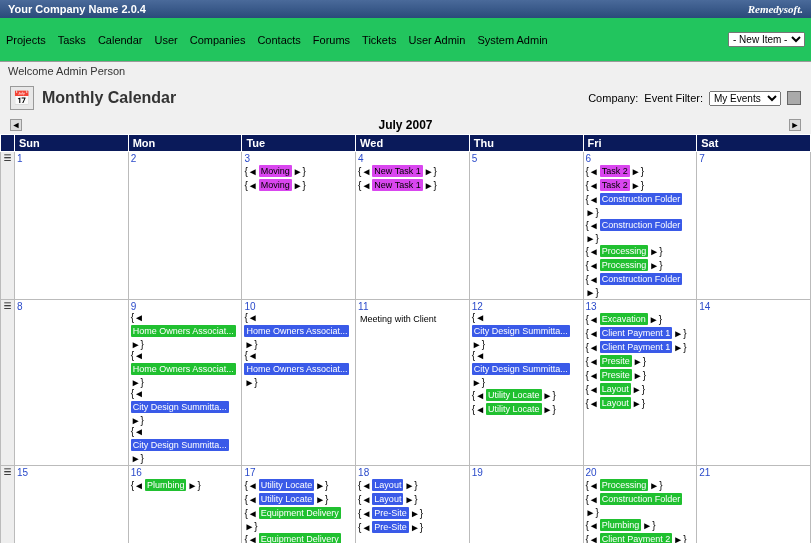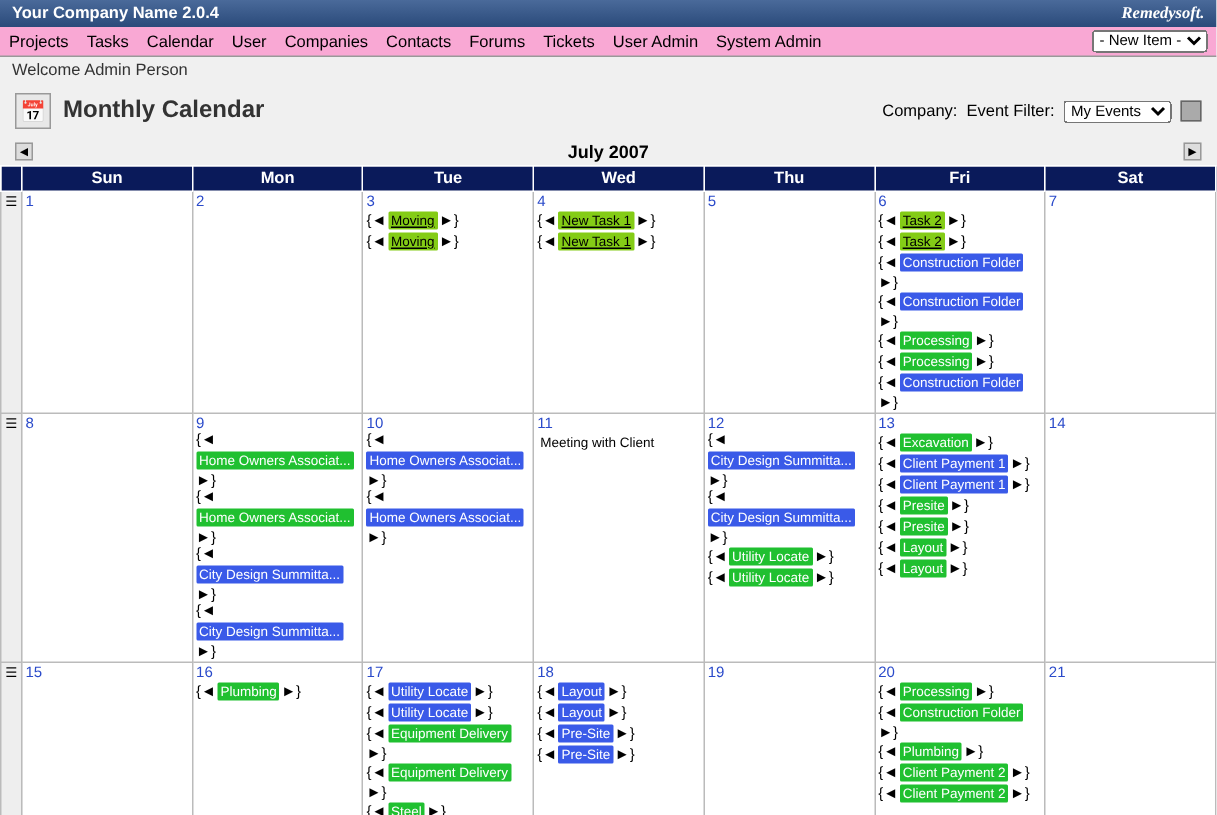--- a/index.html
+++ b/index.html
@@ -1,42 +1,42 @@
 <!DOCTYPE html>
 <html><head>
 <meta charset="utf-8">
 <style>
 * { box-sizing: border-box; margin: 0; padding: 0; }
 body { font-family: Arial, sans-serif; font-size: 11px; background: #f0f0f0; width: 811px; }
 .topbar { background: linear-gradient(#4a6a9a, #2a4a7a); color: #fff; padding: 3px 8px; display: flex; justify-content: space-between; align-items: center; height: 18px; font-weight: bold; text-align: right; }
 .topbar .logo { font-style: italic; font-family: cursive; }
-.menubar { background: #f9a8d4; border-bottom: 1px solid #999; padding: 2px 6px; display: flex; gap: 12px; align-items: center; font-size: 11px; }
+.menubar { background: #22c55e; border-bottom: 1px solid #999; padding: 14px 6px; display: flex; gap: 12px; align-items: center; font-size: 11px; }
 .menubar span { cursor: pointer; }
 .menubar .newitem { margin-left: auto; }
 .menubar select { font-size: 10px; }
 .welcome { background: #f0f0f0; padding: 3px 8px; display: flex; justify-content: space-between; font-size: 11px; color: #333; }
 .welcome .right a { color: #1a3a8a; text-decoration: none; margin: 0 3px; }
 .welcome .right .todo { font-weight: bold; color: #000; }
 .header-row { display: flex; align-items: center; padding: 6px 10px; }
 .header-row .icon { width: 24px; height: 24px; background: #e8e8e8; border: 1px solid #999; margin-right: 8px; display: flex; align-items: center; justify-content: center; }
 .header-row .icon::before { content: "📅"; font-size: 14px; }
 .header-row h1 { font-size: 16px; font-weight: bold; color: #333; }
 .header-row .filters { margin-left: auto; display: flex; gap: 6px; align-items: center; font-size: 11px; }
 .header-row select { font-size: 10px; }
 .header-row .gear { width: 14px; height: 14px; background: #aaa; border: 1px solid #666; cursor: pointer; }
 .monthbar { display: flex; align-items: center; justify-content: space-between; padding: 2px 10px; font-size: 12px; font-weight: bold; }
 .monthbar .arrow { width: 12px; height: 12px; border: 1px solid #999; background: #ddd; cursor: pointer; text-align: center; line-height: 10px; font-size: 9px; }
 .cal { width: 100%; border-collapse: collapse; table-layout: fixed; }
-.cal th { background: #0a1a5a; color: #fff; font-size: 11px; font-weight: bold; text-align: center; padding: 2px 4px; border: 1px solid #fff; }
+.cal th { background: #0a1a5a; color: #fff; font-size: 11px; font-weight: bold; text-align: left; padding: 2px 4px; border: 1px solid #fff; }
 .cal th.wkcol { width: 14px; }
 .cal td { border: 1px solid #bbb; vertical-align: top; height: 88px; padding: 1px 2px; font-size: 10px; background: #fff; }
 .cal td.wkicon { width: 14px; background: #eee; text-align: center; font-size: 9px; }
 .daynum { color: #2a4aca; font-size: 10px; }
 .ev { display: inline-block; padding: 0 2px; margin: 1px 0; font-size: 9px; line-height: 12px; border-radius: 1px; white-space: nowrap; overflow: hidden; max-width: 100%; }
-.ev.orange { background: #84cc16; color: #000; text-decoration: underline; }
+.ev.orange { background: #d946ef; color: #000; }
 .ev.blue { background: #3a5ae8; color: #fff; }
 .ev.green { background: #20c030; color: #fff; }
 .evline { display: flex; align-items: center; flex-wrap: wrap; gap: 1px; }
 .brace { font-size: 10px; color: #000; }
 </style>
 </head>
 <body>
 
 <div class="topbar">
   <span>Your Company Name 2.0.4</span>

